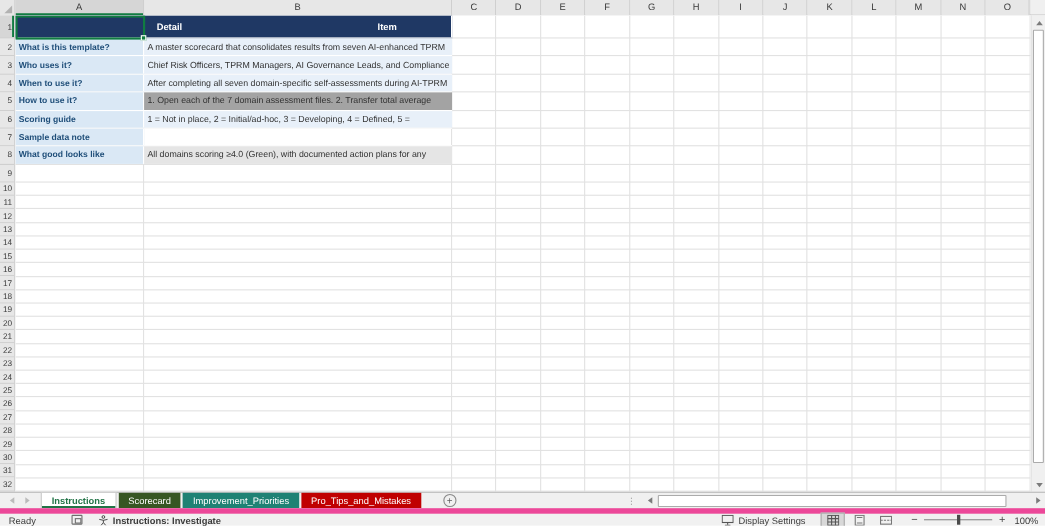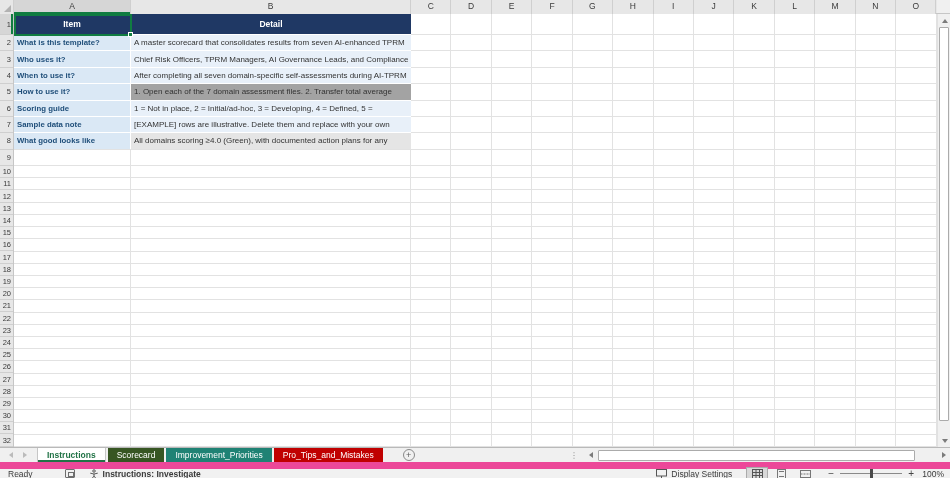--- a/index.html
+++ b/index.html
@@ -77,21 +77,21 @@
     color: #5F5F5F; font-size: 9px; line-height: 10px; text-align: center;
     align-self: center; margin-left: 18px; }
   .tab-splitter { margin-left: auto; color: #8A8A8A; font-size: 8px; align-self: center; letter-spacing: 0; }
   .hscroll { display: flex; align-items: center; width: 372px; flex: none; }
   .hthumb { height: 11px; background: #FFF; border: 1px solid #ABABAB; border-radius: 1px;
     width: 317px; margin: 0 1px; }
   .htrack { flex: 1; display: flex; align-items: center; }
 
   
   .statusbar { position: absolute; top: 462px; left: 0; width: 950px; height: 16px;
-    background: #F1F1F1; border-top: 7px solid #ec4899; display: flex; align-items: center;
+    background: #F1F1F1; border-top: 5px solid #ec4899; display: flex; align-items: center;
     font-size: 8.5px; color: #3B3B3B; }
   .sb-ready { padding: 0 10px 0 8px; }
   .macro-ic { width: 10px; height: 9px; border: 1px solid #6E6E6E; border-radius: 1px;
     margin: 0 14px 0 22px; position: relative; }
   .macro-ic::after { content: ""; position: absolute; left: 2px; top: 2px; width: 4px; height: 3px;
     border: 1px solid #6E6E6E; }
   .acc-group { display: flex; align-items: center; gap: 4px; font-weight: bold; }
   .acc-ic { width: 10px; height: 10px; }
   .sb-right { margin-left: auto; display: flex; align-items: center; }
   .ds-group { display: flex; align-items: center; gap: 4px; padding-right: 14px; }
@@ -216,22 +216,22 @@
           <div class="vline" style="left: 719.44px;"></div>
           <div class="vline" style="left: 759.87px;"></div>
           <div class="vline" style="left: 800.3px;"></div>
           <div class="vline" style="left: 840.73px;"></div>
           <div class="vline" style="left: 881.16px;"></div>
           <div class="vline" style="left: 921.59px;"></div>
         </div>
 
       <div class="tbl">
         <div class="thead" style="background: rgb(31, 56, 100);">
+          <div class="thcell b" style="color: rgb(255, 255, 255);">Detail</div>
           <div class="thcell a" style="color: rgb(255, 255, 255);">Item</div>
-          <div class="thcell b" style="color: rgb(255, 255, 255);">Detail</div>
         </div>
         <div>
             <div class="trow">
               <div class="tcell item" style="background: rgb(218, 232, 245); color: rgb(31, 78, 121);">What is this template?</div>
               <div class="tcell detail" style="background: rgb(232, 240, 249); color: rgb(51, 51, 51);">A master scorecard that consolidates results from seven AI-enhanced TPRM</div>
             </div>
             <div class="trow">
               <div class="tcell item" style="background: rgb(218, 232, 245); color: rgb(31, 78, 121);">Who uses it?</div>
               <div class="tcell detail" style="background: rgb(232, 240, 249); color: rgb(51, 51, 51);">Chief Risk Officers, TPRM Managers, AI Governance Leads, and Compliance</div>
             </div>
@@ -242,21 +242,20 @@
             <div class="trow">
               <div class="tcell item" style="background: rgb(218, 232, 245); color: rgb(31, 78, 121);">How to use it?</div>
               <div class="tcell detail" style="background: #a3a3a3; color: rgb(51, 51, 51);">1. Open each of the 7 domain assessment files. 2. Transfer total average</div>
             </div>
             <div class="trow">
               <div class="tcell item" style="background: rgb(218, 232, 245); color: rgb(31, 78, 121);">Scoring guide</div>
               <div class="tcell detail" style="background: rgb(232, 240, 249); color: rgb(51, 51, 51);">1 = Not in place, 2 = Initial/ad-hoc, 3 = Developing, 4 = Defined, 5 =</div>
             </div>
             <div class="trow">
               <div class="tcell item" style="background: rgb(218, 232, 245); color: rgb(31, 78, 121);">Sample data note</div>
-              <div class="tcell detail" style="background: rgb(232, 240, 249); color: rgb(51, 51, 51);">[EXAMPLE] rows are illustrative. Delete them and replace with your own</div>
             </div>
             <div class="trow">
               <div class="tcell item" style="background: rgb(218, 232, 245); color: rgb(31, 78, 121);">What good looks like</div>
               <div class="tcell detail" style="background: #e5e5e5; color: rgb(51, 51, 51);">All domains scoring ≥4.0 (Green), with documented action plans for any</div>
             </div>
           </div>
       </div>
 
       <div class="sel-box">
         <div class="sel-handle"></div>

